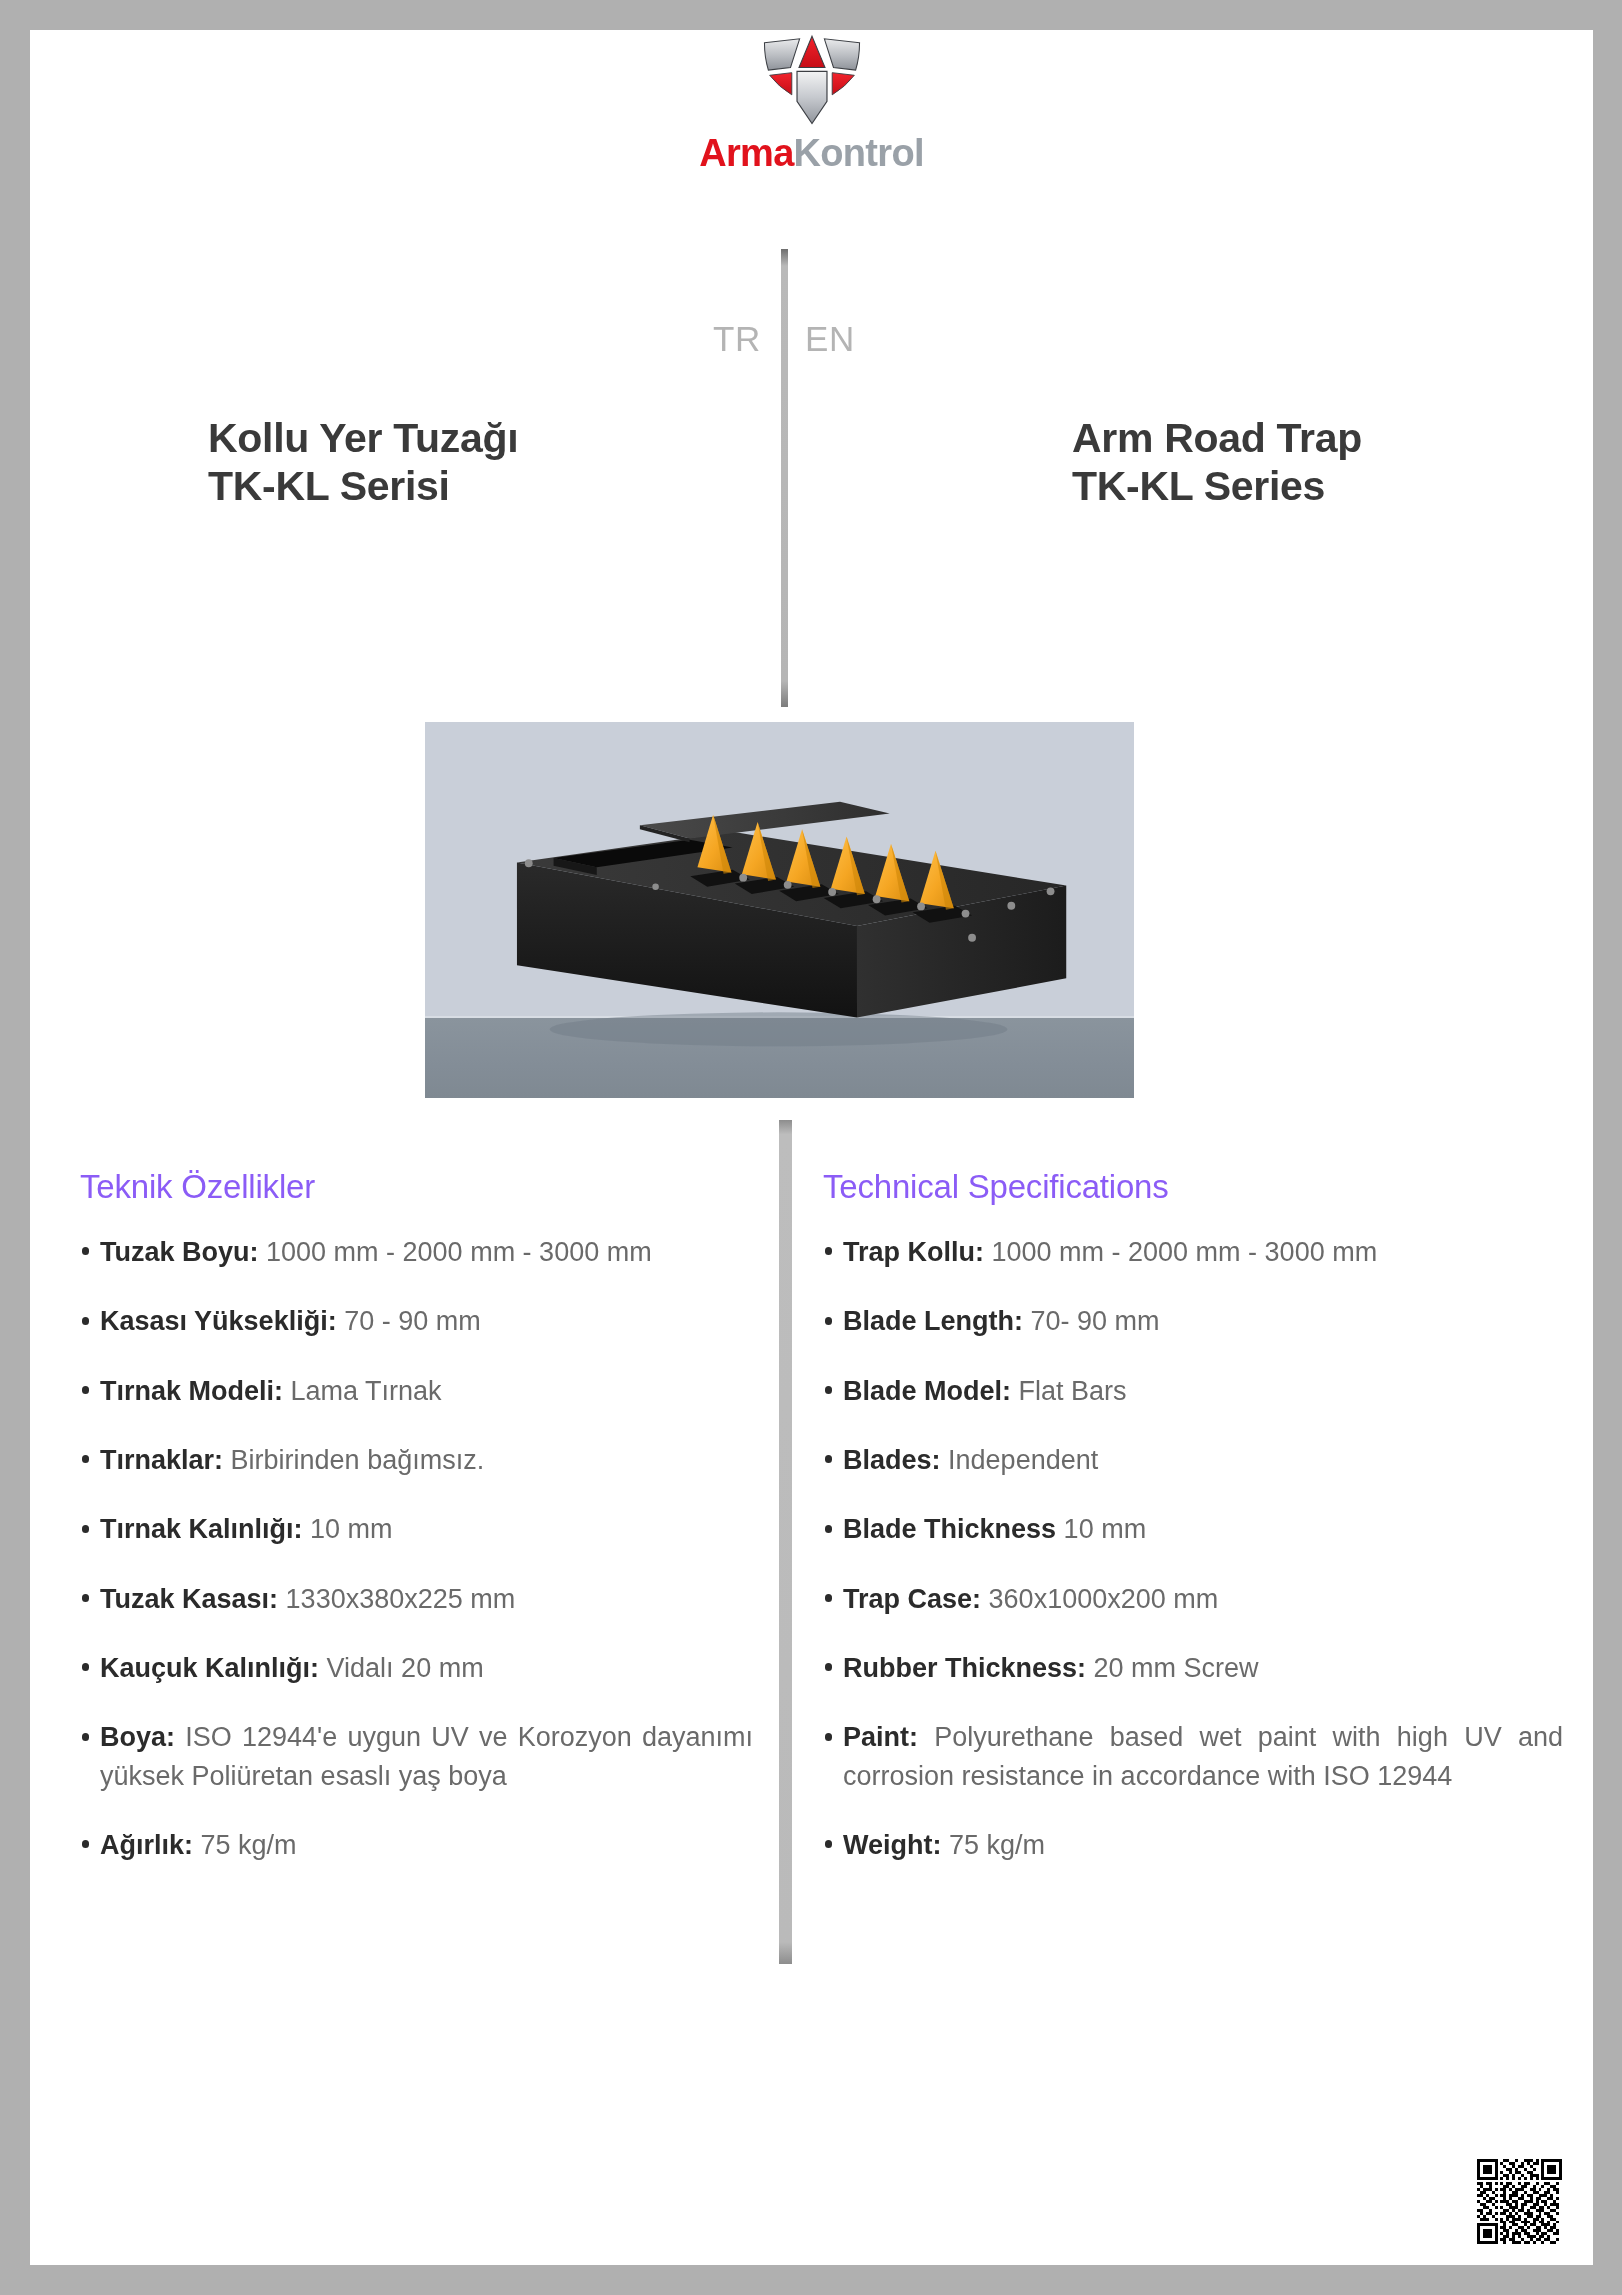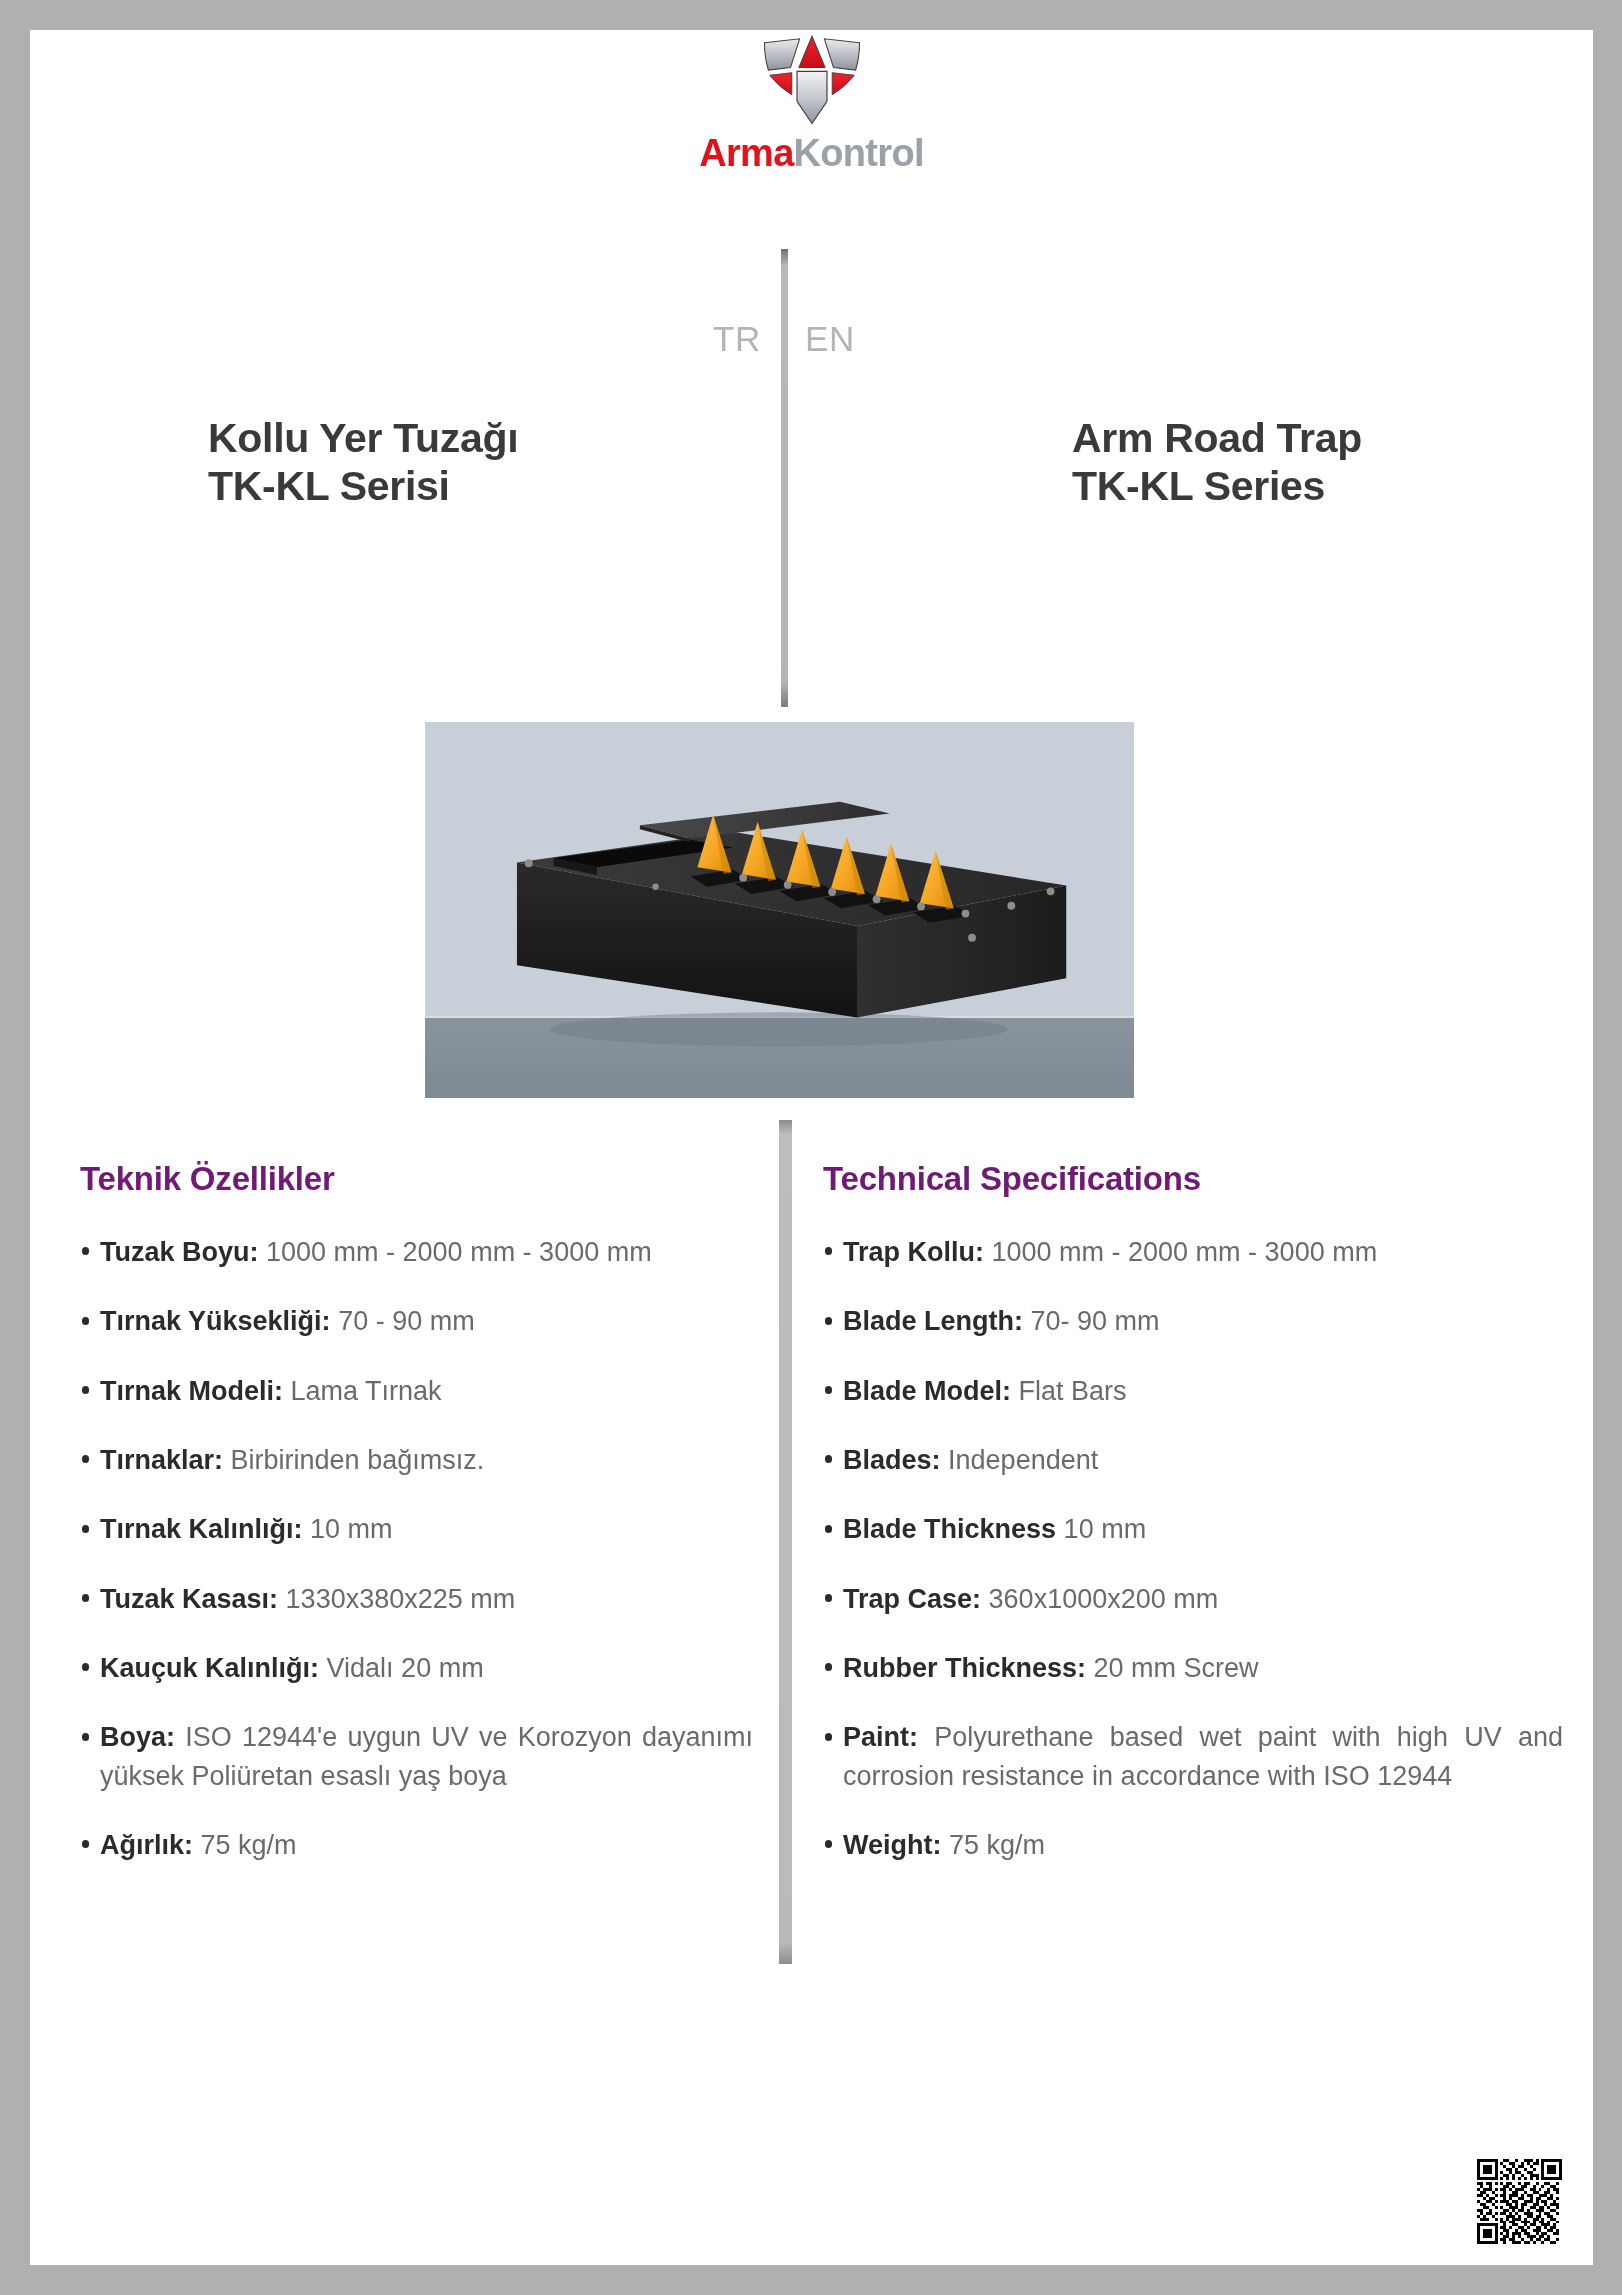--- a/index.html
+++ b/index.html
@@ -105,23 +105,24 @@
     width: 100%; height: 80px;
     background: linear-gradient(to bottom, #8a949d 0%, #838d97 60%, #7f8992 100%);
     border-top: 2px solid #d8dde4;
   }
   .photo-svg { position: absolute; left: 0; top: 0; width: 100%; height: 100%; }
 
   
   .spec-heading {
     position: absolute;
     font-size: 33px;
-    font-weight: bold;
-    color: #701a75;
+    font-weight: normal;
+    color: #8b5cf6;
     letter-spacing: -0.2px;
+    margin-top: 8px;
   }
   .heading-tr { left: 80px;  top: 1160px; }
   .heading-en { left: 823px; top: 1160px; }
 
   .spec-list {
     position: absolute;
     list-style: none;
     margin: 16px;
     padding: 0;
     width: 674px;
@@ -306,21 +307,21 @@
         <circle cx="896" cy="281" r="6"></circle>
         <circle cx="956" cy="259" r="6"></circle>
         <circle cx="836" cy="330" r="6"></circle>
       </g>
     </svg>
   </div>
 
   <div class="spec-heading heading-tr">Teknik Özellikler</div>
   <ul class="spec-list list-tr">
     <li class="spec-item"><span class="k">Tuzak Boyu:</span> <span class="v">1000 mm - 2000 mm - 3000 mm</span></li>
-    <li class="spec-item"><span class="k">Tırnak Yüksekliği:</span> <span class="v">70 - 90 mm</span></li>
+    <li class="spec-item"><span class="k">Kasası Yüksekliği:</span> <span class="v">70 - 90 mm</span></li>
     <li class="spec-item"><span class="k">Tırnak Modeli:</span> <span class="v">Lama Tırnak</span></li>
     <li class="spec-item"><span class="k">Tırnaklar:</span> <span class="v">Birbirinden bağımsız.</span></li>
     <li class="spec-item"><span class="k">Tırnak Kalınlığı:</span> <span class="v">10 mm</span></li>
     <li class="spec-item"><span class="k">Tuzak Kasası:</span> <span class="v">1330x380x225 mm</span></li>
     <li class="spec-item"><span class="k">Kauçuk Kalınlığı:</span> <span class="v">Vidalı 20 mm</span></li>
     <li class="spec-item"><span class="k">Boya:</span> <span class="v">ISO 12944'e uygun UV ve Korozyon dayanımı yüksek Poliüretan esaslı yaş boya</span></li>
     <li class="spec-item"><span class="k">Ağırlık:</span> <span class="v">75 kg/m</span></li>
   </ul>
 
   <div class="spec-heading heading-en">Technical Specifications</div>

